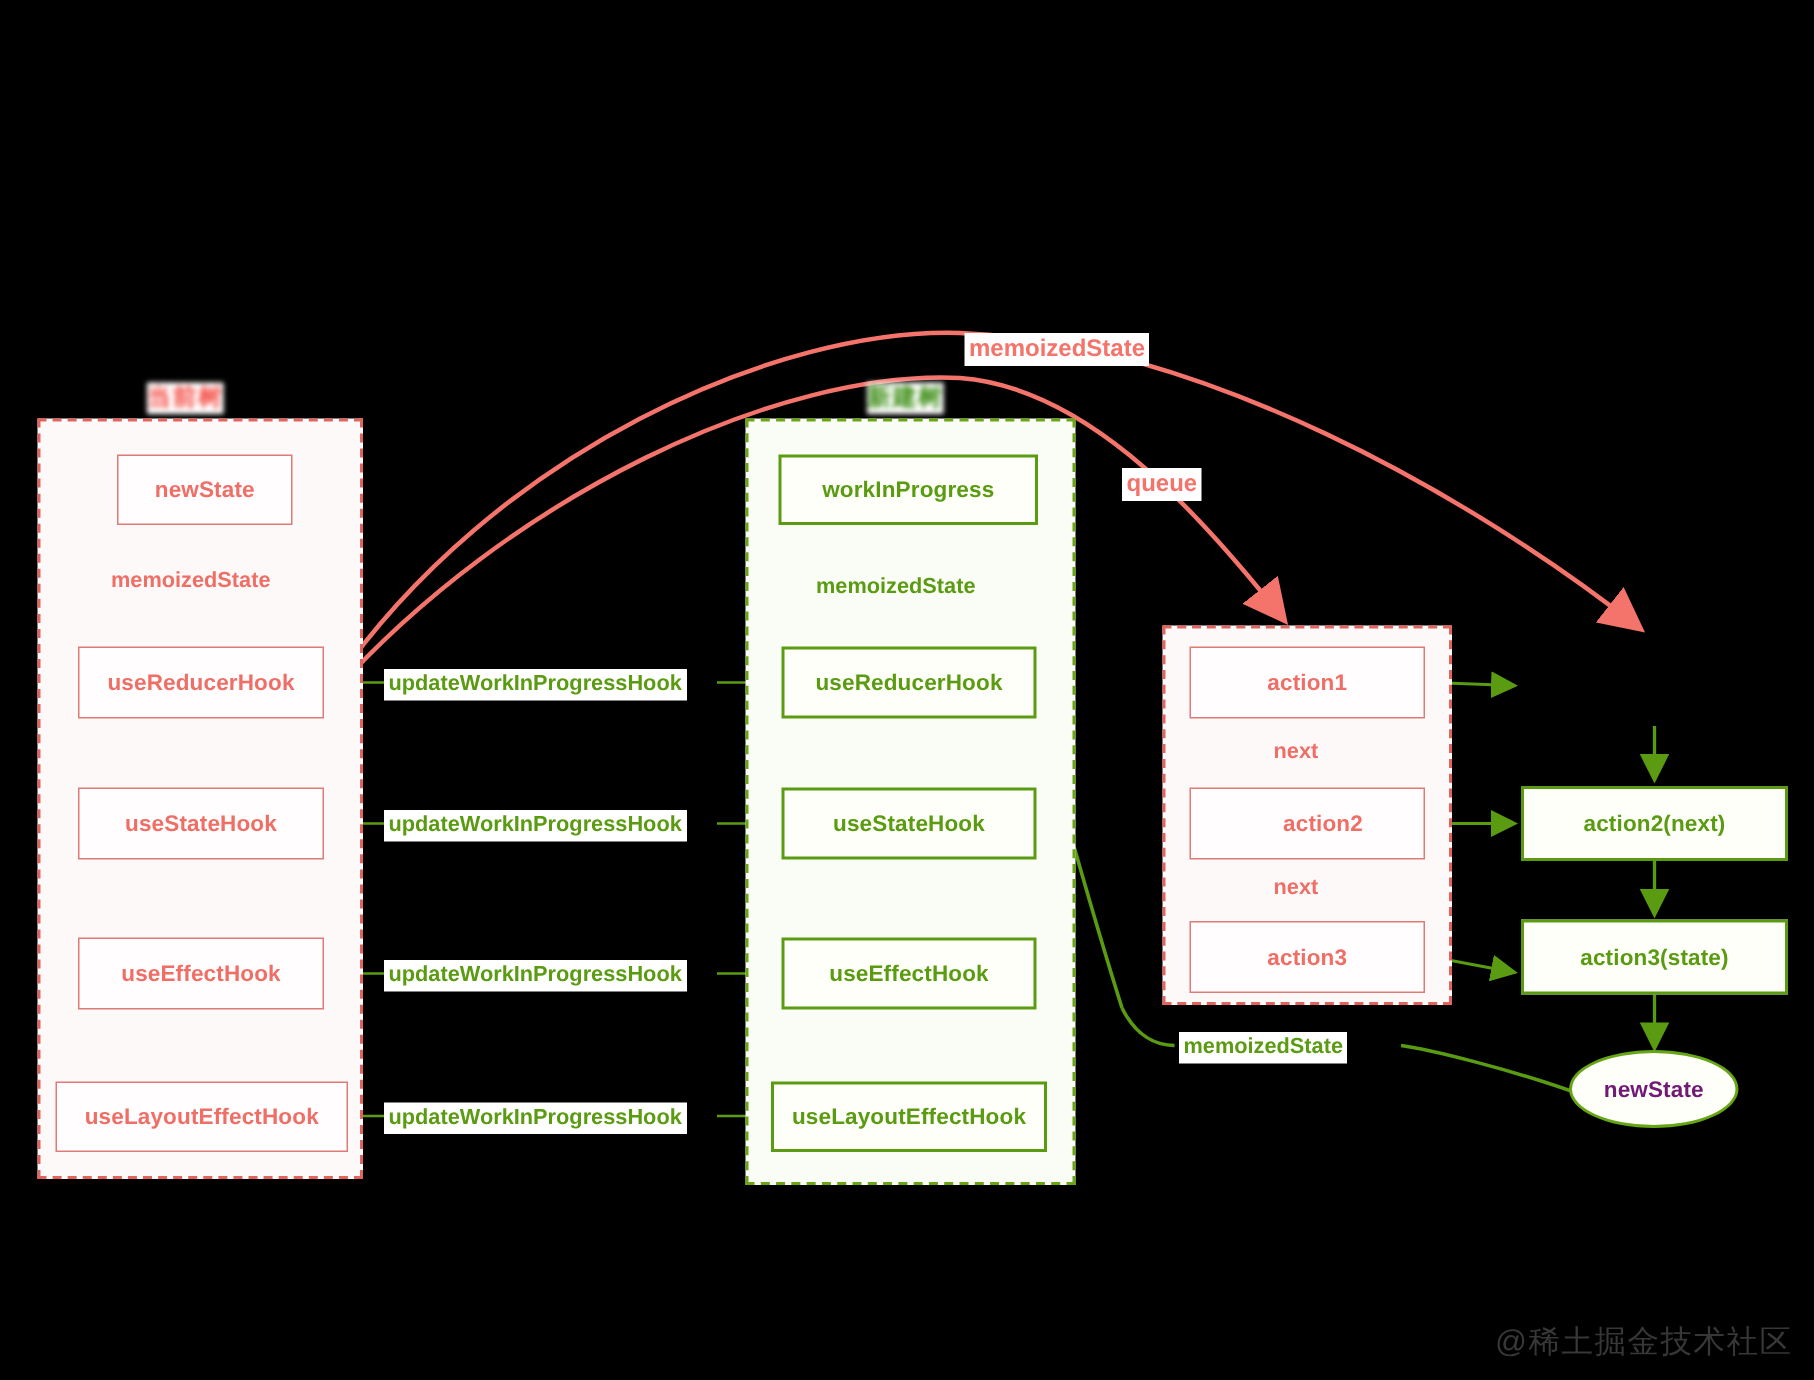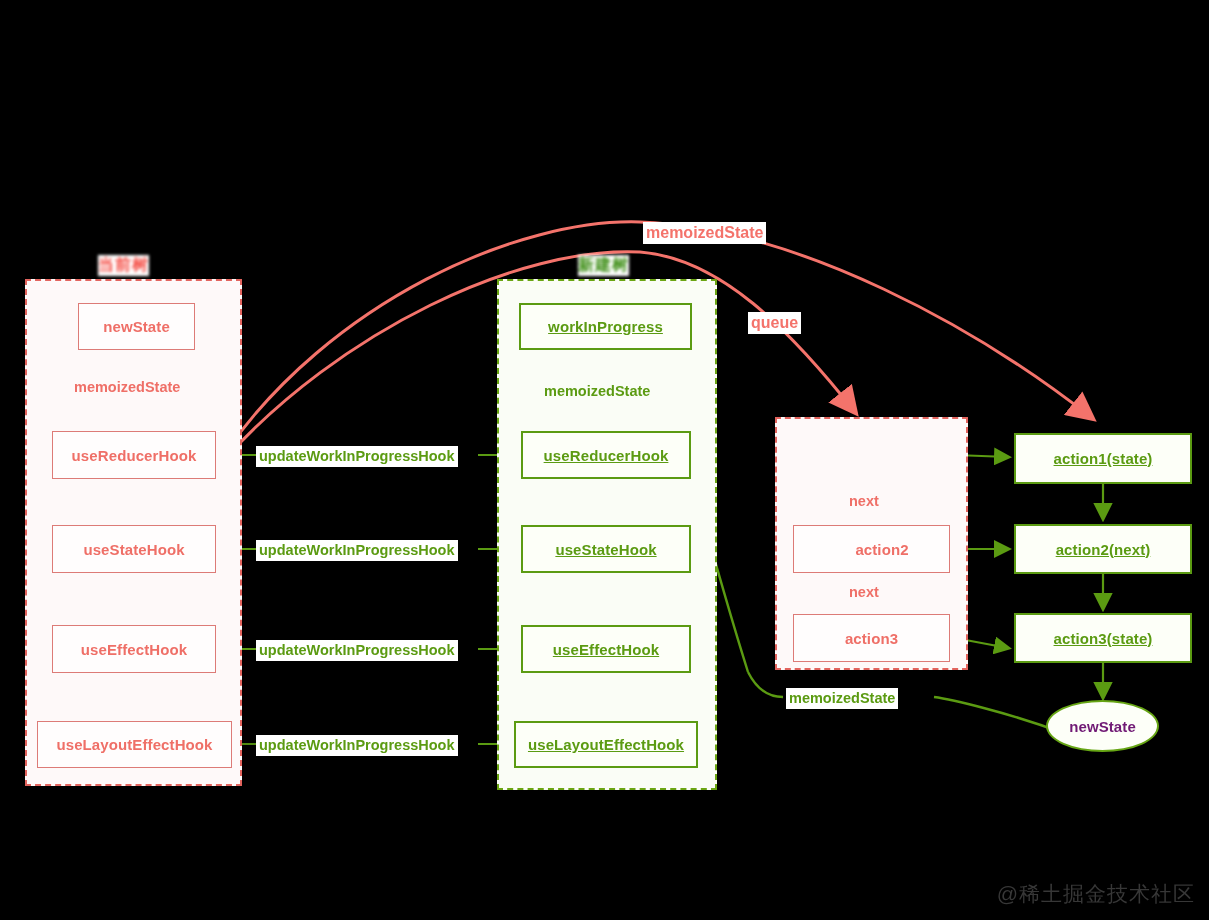--- a/index.html
+++ b/index.html
@@ -51,21 +51,20 @@
     white-space: nowrap;
   }
   .node.red {
     border: 1.6px solid #dd7b77;
     color: #ef6f67;
   }
   .node.green {
     border: 2px solid #5b9b12;
     color: #5b9b12;
     background: #fdfff8;
-    text-decoration: underline;
   }
   .node.ellipse {
     border-radius: 50%;
     border: 2px solid #66a514;
     color: #701a75;
     background: #fdfff8;
   }
   
   .lbl {
     position: absolute;
@@ -214,30 +213,30 @@
 
   <div class="node green" style="left:521px; top:625px; width:170px; height:48px;">useEffectHook</div>
 
   <div class="node green" style="left:514px; top:721px; width:184px; height:47px;">useLayoutEffectHook</div>
 
   <div class="lbl green wht" style="left:256px; top:446px;">updateWorkInProgressHook</div>
   <div class="lbl green wht" style="left:256px; top:540px;">updateWorkInProgressHook</div>
   <div class="lbl green wht" style="left:256px; top:640px;">updateWorkInProgressHook</div>
   <div class="lbl green wht" style="left:256px; top:735px;">updateWorkInProgressHook</div>
 
+  <div class="node red" style="left:793px; top:431px; width:157px; height:48px;">action1</div>
 
   <div class="lbl red" style="left:849px; top:494px;">next</div>
 
   <div class="node red" style="left:793px; top:525px; width:157px; height:48px;padding-left:21px;">action2</div>
 
   <div class="lbl red" style="left:849px; top:585px;">next</div>
 
   <div class="node red" style="left:793px; top:614px; width:157px; height:48px;">action3</div>
 
-  <div class="node green" style="left:1014px; top:433px; width:178px; height:51px;">action1(state)</div>
 
   <div class="node green" style="left:1014px; top:524px; width:178px; height:50px;">action2(next)</div>
 
   <div class="node green" style="left:1014px; top:613px; width:178px; height:50px;">action3(state)</div>
 
   <div class="node ellipse" style="left:1046px; top:700px; width:113px; height:52px;">newState</div>
 
   <div class="lbl green wht" style="left:786px; top:688px;">memoizedState</div>
 
   <div class="lbl redbig wht" style="left:643px; top:222px;">memoizedState</div>

